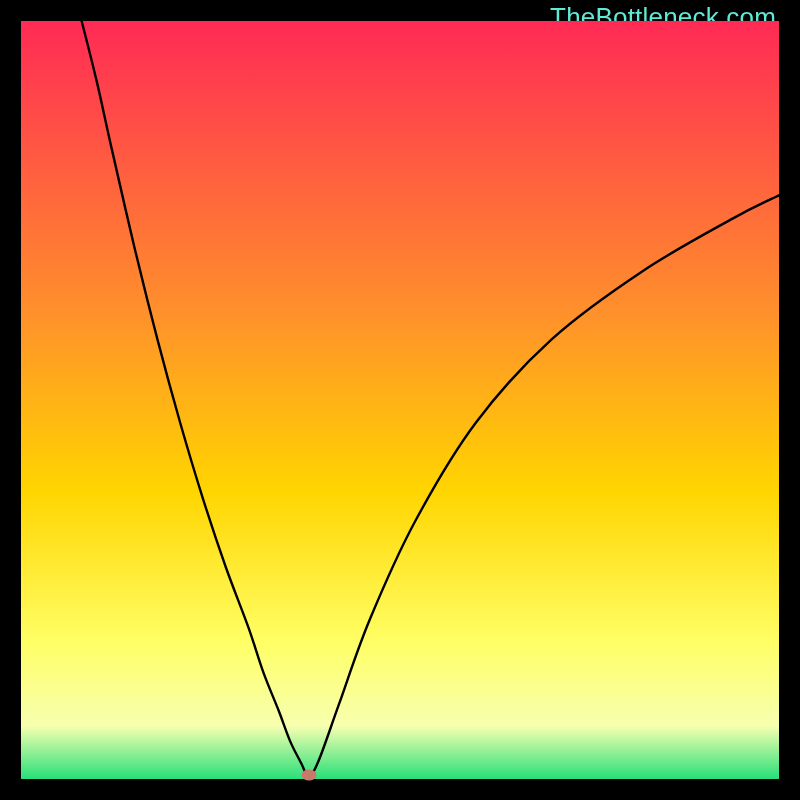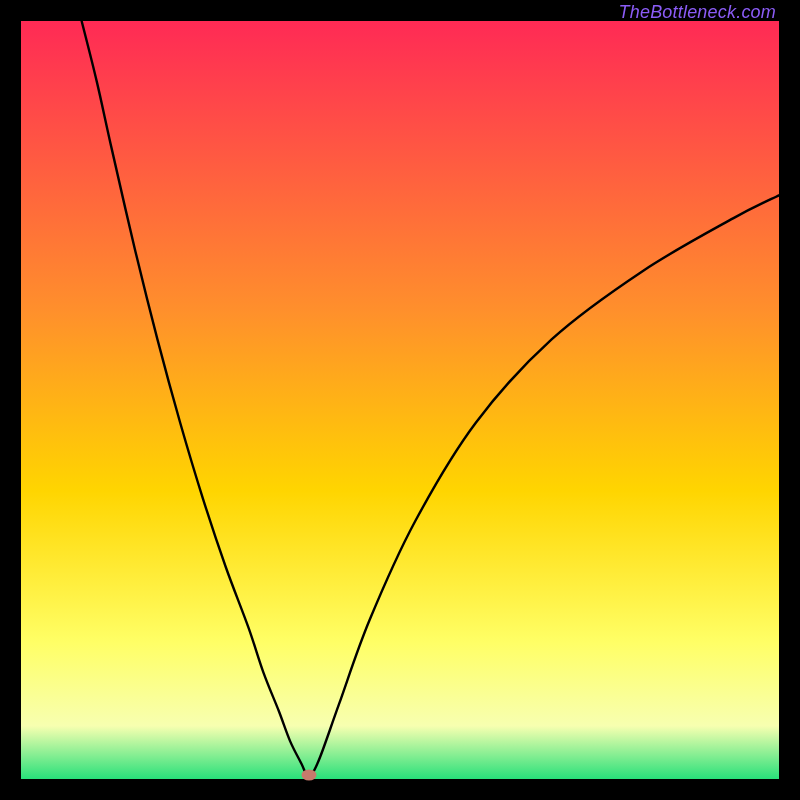--- a/index.html
+++ b/index.html
@@ -30,25 +30,24 @@
     position: absolute;
     left: 0;
     top: 0;
     width: 758px;
     height: 758px;
   }
   .watermark {
     position: absolute;
     top: 2px;
     right: 24px;
-    color: #8b5cf6;
-    font-size: 18px;
+    color: #5eead4;
+    font-size: 26px;
     font-weight: 500;
     letter-spacing: 0.2px;
-    font-style: italic;
   }
   .marker {
     position: absolute;
     width: 15px;
     height: 11px;
     border-radius: 50%;
     background: #c77a6c;
     transform: translate(-50%, -50%);
   }
 </style>

